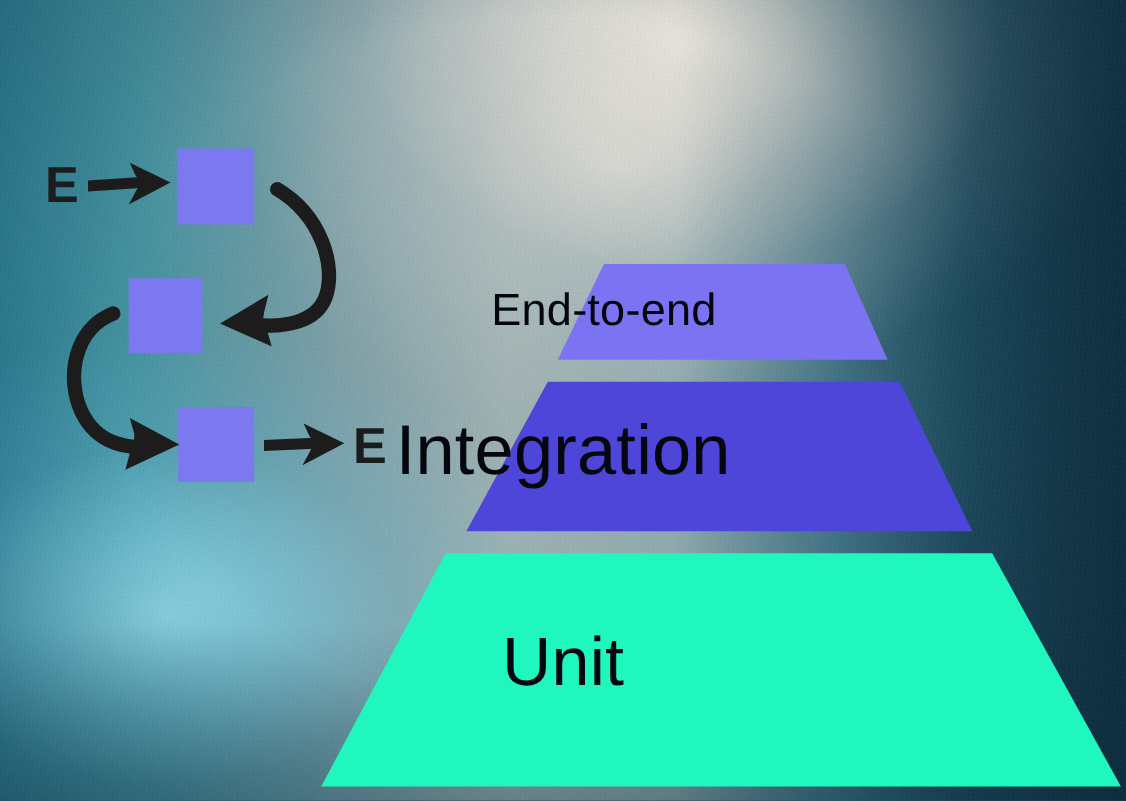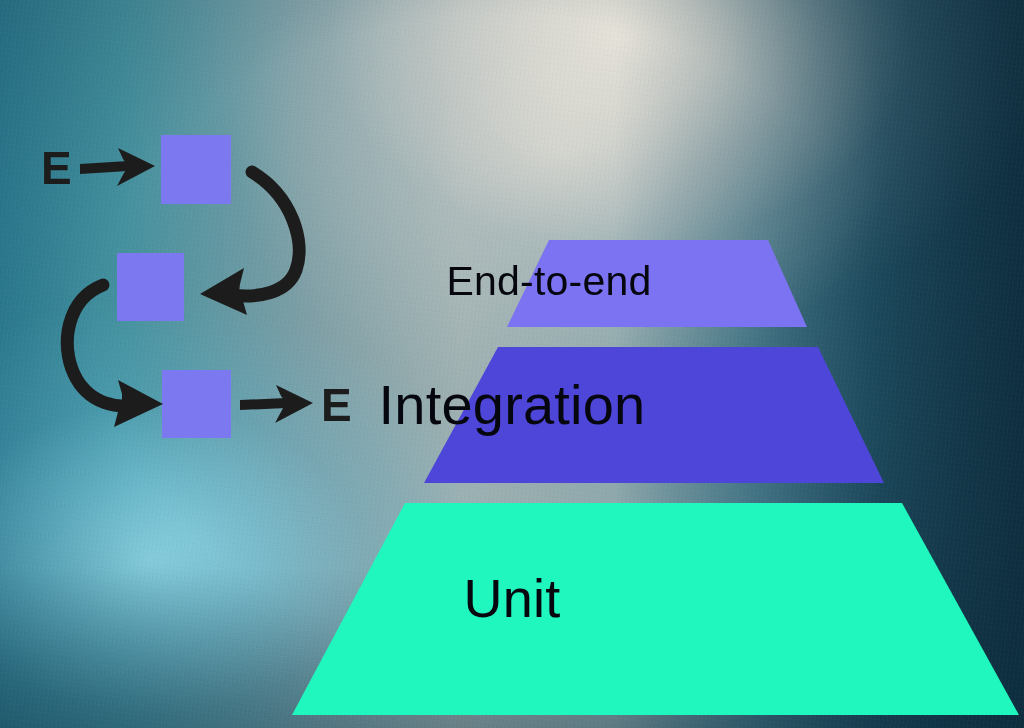--- a/index.html
+++ b/index.html
@@ -212,21 +212,21 @@
 
       <g fill="#1c1c1c">
         <path d="M240,400 L286,398 L286,408 L240,410 Z"></path>
         <path d="M276,385 L313,403 L275,423 L282,410 L284,406 L284,400 L281,396 Z"></path>
       </g>
     </g>
   </svg>
 
   <div class="tier-label" id="label-e2e" style="color: rgb(6, 6, 15); font-size: 41px;">End-to-end</div>
 
-  <div class="tier-label" id="label-integration" style="color: rgb(6, 6, 15); font-size: 56px;">Integration</div>
-
-  <div class="tier-label" id="label-unit" style="color: rgb(6, 6, 15); font-size: 54px;">Unit</div>
+  <div class="tier-label" id="label-integration" style="color: rgb(6, 6, 15); font-size: 64px;">Integration</div>
+
+  <div class="tier-label" id="label-unit" style="color: rgb(6, 6, 15); font-size: 62px;">Unit</div>
 
   <div class="e-letter" id="e-input" style="color: rgb(28, 28, 28);">E</div>
 
   <div class="e-letter" id="e-output" style="color: rgb(28, 28, 28);">E</div>
 
 </div>
 
 </body></html>

